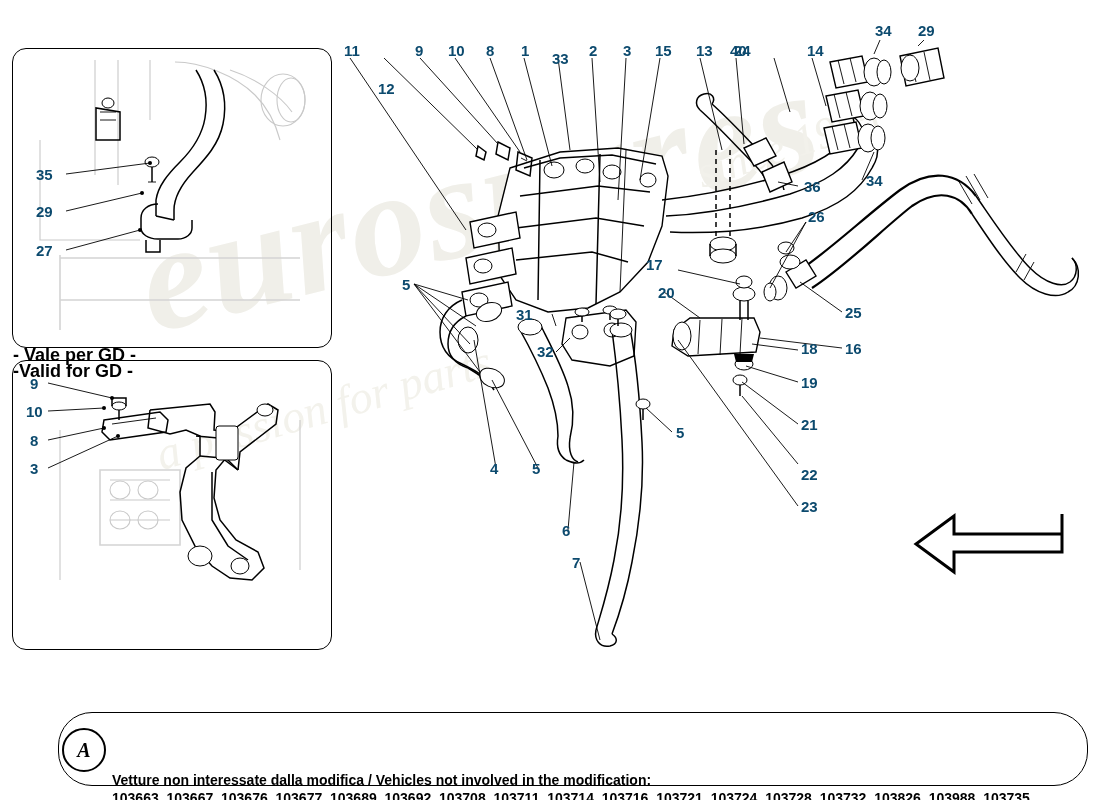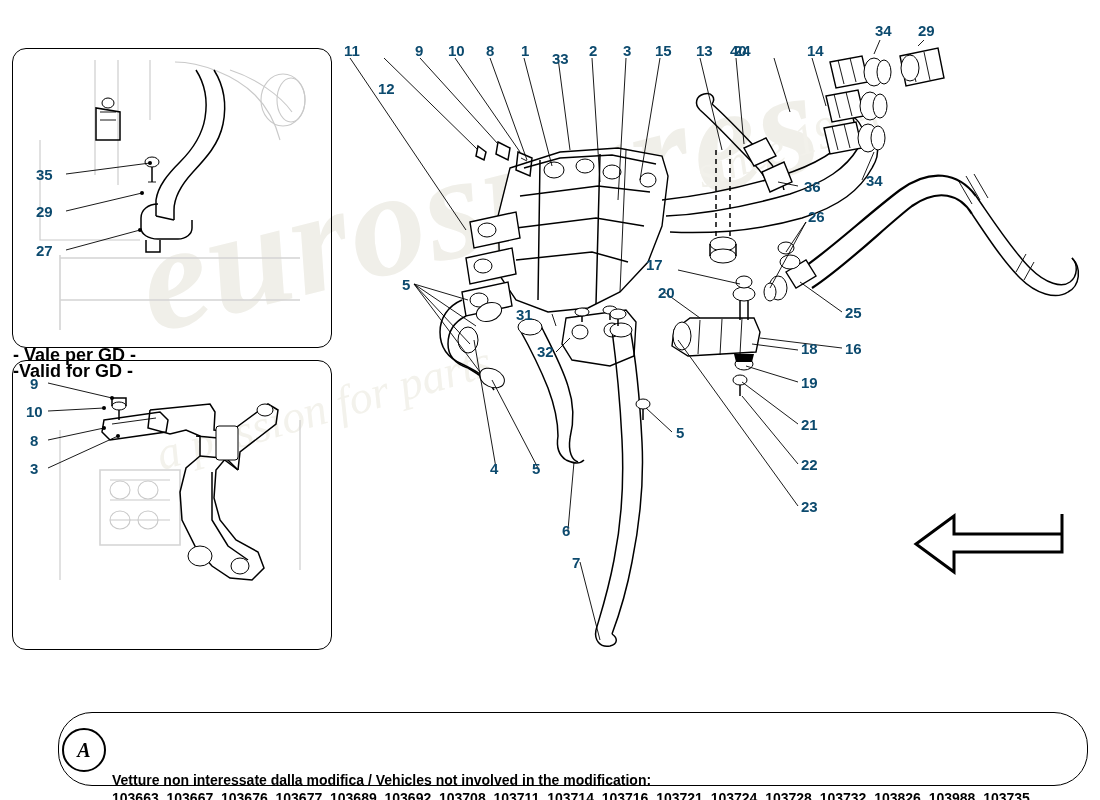--- a/index.html
+++ b/index.html
@@ -425,21 +425,21 @@
   <div class="lab" style="left:804px;top:180px;">36</div>
   <div class="lab" style="left:866px;top:174px;">34</div>
   <div class="lab" style="left:808px;top:210px;">26</div>
   <div class="lab" style="left:646px;top:258px;">17</div>
   <div class="lab" style="left:658px;top:286px;">20</div>
   <div class="lab" style="left:845px;top:306px;">25</div>
   <div class="lab" style="left:801px;top:342px;">18</div>
   <div class="lab" style="left:845px;top:342px;">16</div>
   <div class="lab" style="left:801px;top:376px;">19</div>
   <div class="lab" style="left:801px;top:418px;">21</div>
-  <div class="lab" style="left:801px;top:458px;">22</div>
+  <div class="lab" style="left:801px;top:468px;">22</div>
   <div class="lab" style="left:801px;top:500px;">23</div>
   <div class="lab" style="left:676px;top:426px;">5</div>
 
   <div class="lab" style="left:402px;top:278px;">5</div>
   <div class="lab" style="left:516px;top:308px;">31</div>
   <div class="lab" style="left:537px;top:345px;">32</div>
   <div class="lab" style="left:490px;top:462px;">4</div>
   <div class="lab" style="left:532px;top:462px;">5</div>
   <div class="lab" style="left:562px;top:524px;">6</div>
   <div class="lab" style="left:572px;top:556px;">7</div>

